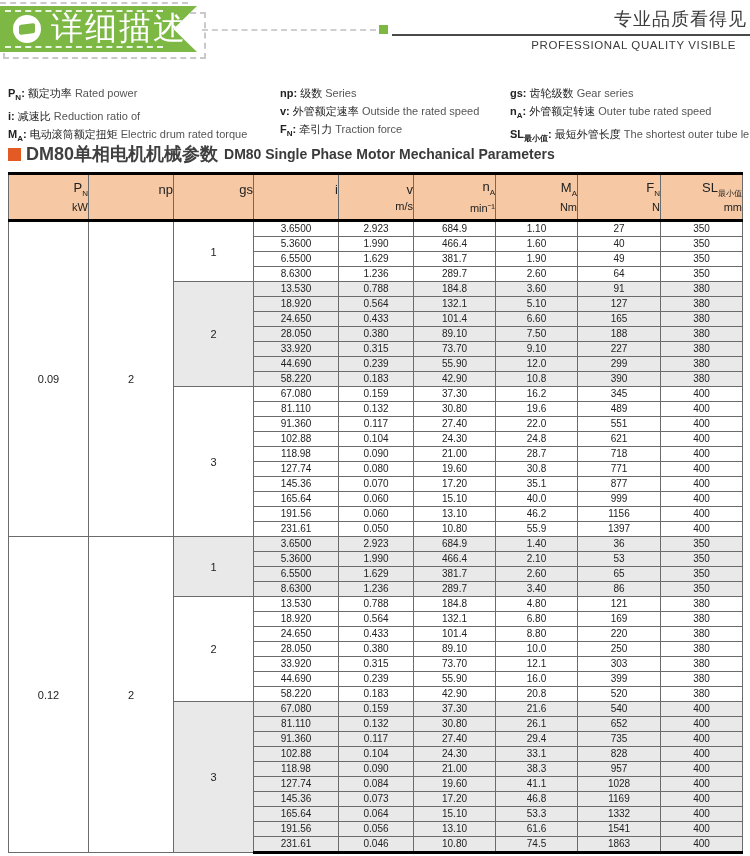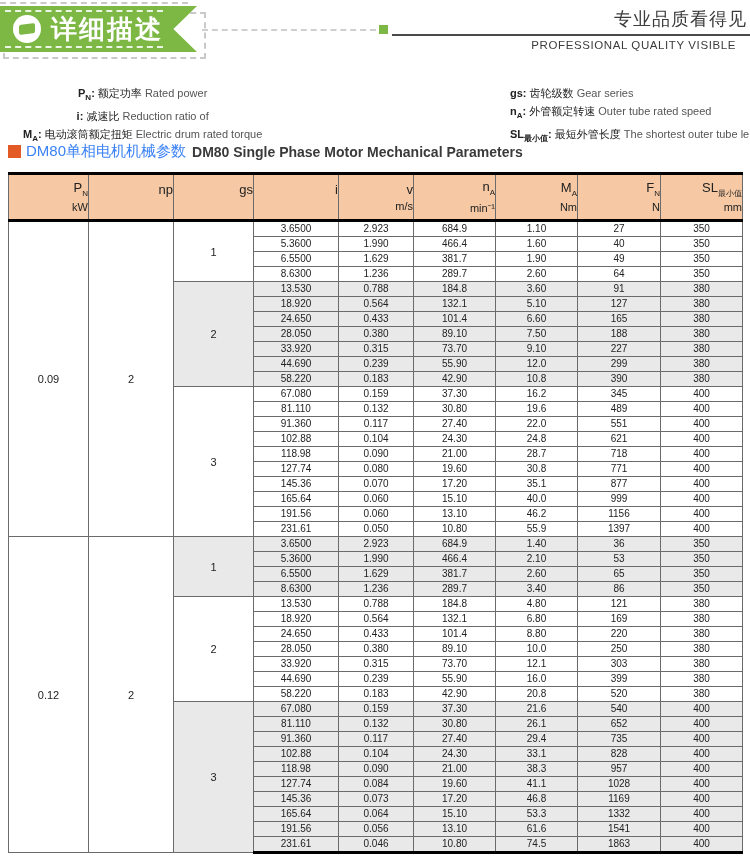--- a/index.html
+++ b/index.html
@@ -33,50 +33,50 @@
   .drum-badge {
     width:28px; height:28px; border-radius:50%; background:#fff;
     margin-left:13px; display:flex; align-items:center; justify-content:center;
     flex:0 0 auto;
   }
   .drum-glyph {
     width:16px; height:10px; background:var(--green);
     border-radius:2px; transform:skewY(-6deg);
   }
   .ribbon-title {
-    color:#fff; font-size:26px; font-weight:bold; letter-spacing:2px;
+    color:#fff; font-size:32px; font-weight:normal; letter-spacing:2px;
     margin-left:10px; white-space:nowrap;
   }
   .hdr-dash {
     position:absolute; left:202px; top:29px; width:174px; height:0;
     border-top:2px dashed #cfcfcf;
   }
   .hdr-square {
     position:absolute; left:379px; top:25px; width:9px; height:9px;
     background:var(--green);
   }
   .quality { position:absolute; right:0; top:7px; width:358px; text-align:right; }
   .quality-cn { font-size:18px; font-weight:normal; color:#3c3c3c; padding-right:3px; letter-spacing:1px; }
   .quality-rule { border-top:2px solid #4a4a4a; margin-top:3px; }
   .quality-en { font-size:11.5px; color:#3c3c3c; letter-spacing:.6px; margin-top:3px; padding-right:14px; }
 
   
   .legend { position:absolute; top:84px; left:8px; right:0; height:54px; }
   .legend-col { position:absolute; top:0; }
-  .legend-col-0 { left:15px;text-align:center; }
+  .legend-col-0 { left:0; }
   .legend-col-1 { left:272px; }
   .legend-col-2 { left:502px; }
   .legend-item { font-size:11px; line-height:18px; color:#222; white-space:nowrap; }
   .legend-item sub { font-size:8px; }
   .legend-item .en { color:#555; }
 
   
   .sec-title { position:absolute; top:142px; left:8px; display:flex; align-items:center; }
   .sec-bullet { width:13px; height:13px; background:var(--orange); margin-right:5px; flex:0 0 auto; }
-  .sec-cn { font-size:15px; font-weight:normal; color:#3b82f6; }
+  .sec-cn { font-size:18px; font-weight:bold; color:#404040; }
   .sec-en { font-size:14px; font-weight:bold; color:#3a3a3a; margin-left:6px; }
 
   
   table { position:absolute; top:172px; left:8px; width:734px; border-collapse:collapse; table-layout:fixed; }
   thead th {
     background:var(--headbg); border:1px solid #6b6b6b;
     border-top:3px solid #000; border-bottom:3px solid #000;
     height:47px; font-weight:normal; color:#222; vertical-align:middle;text-align:right;
   }
   thead .sym { font-size:13px; }
@@ -112,20 +112,25 @@
     <div class="quality-en">PROFESSIONAL QUALITY VISIBLE</div>
   </div>
 </div>
 
 <div class="legend" id="legend">
     <div class="legend-col legend-col-0">
       <div class="legend-item"><b>P<sub>N</sub>:</b> 额定功率 <span class="en">Rated power</span></div>
       <div class="legend-item"><b>i:</b> 减速比 <span class="en">Reduction ratio of</span></div>
       <div class="legend-item"><b>M<sub>A</sub>:</b> 电动滚筒额定扭矩 <span class="en">Electric drum rated torque</span></div>
     </div>
+    <div class="legend-col legend-col-1">
+      <div class="legend-item"><b>np:</b> 级数 <span class="en">Series</span></div>
+      <div class="legend-item"><b>v:</b> 外管额定速率 <span class="en">Outside the rated speed</span></div>
+      <div class="legend-item"><b>F<sub>N</sub>:</b> 牵引力 <span class="en">Traction force</span></div>
+    </div>
     <div class="legend-col legend-col-2">
       <div class="legend-item"><b>gs:</b> 齿轮级数 <span class="en">Gear series</span></div>
       <div class="legend-item"><b>n<sub>A</sub>:</b> 外管额定转速 <span class="en">Outer tube rated speed</span></div>
       <div class="legend-item"><b>SL<sub>最小值</sub>:</b> 最短外管长度 <span class="en">The shortest outer tube length</span></div>
     </div>
   </div>
 
 <div class="sec-title">
   <span class="sec-bullet"></span>
   <span class="sec-cn">DM80单相电机机械参数</span>

